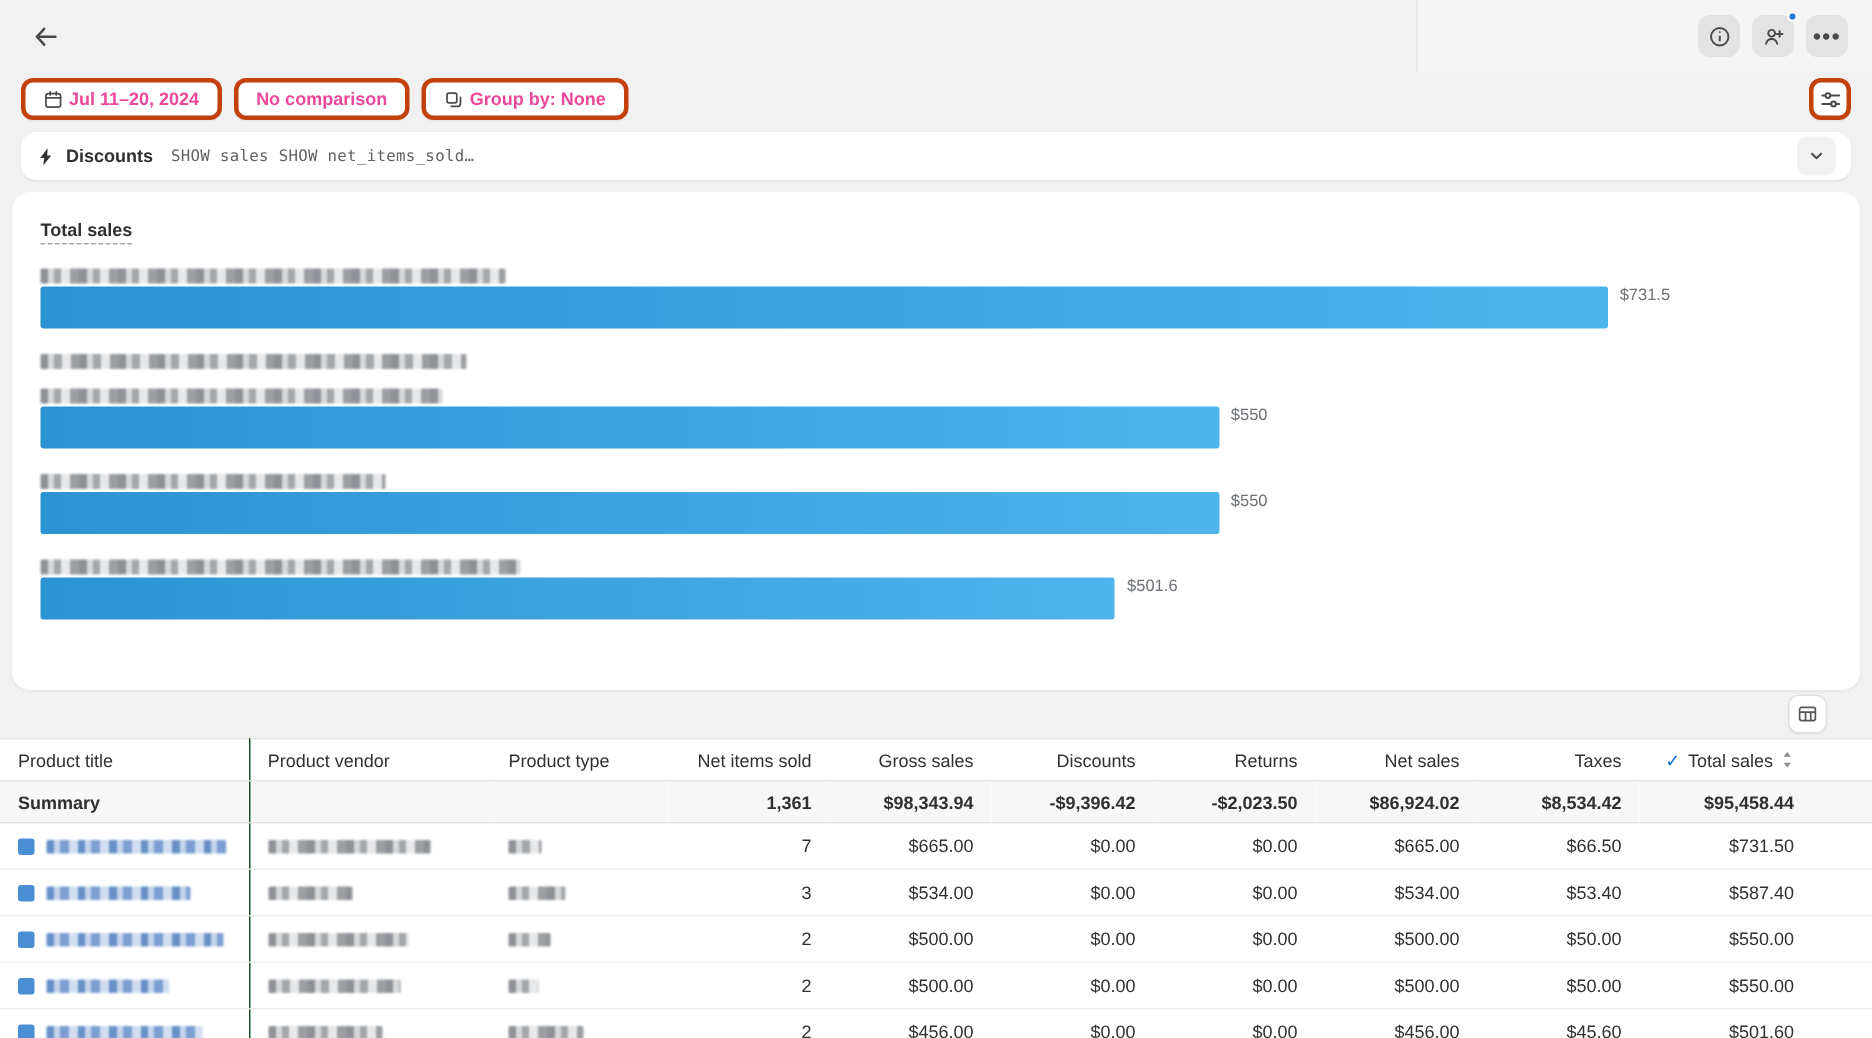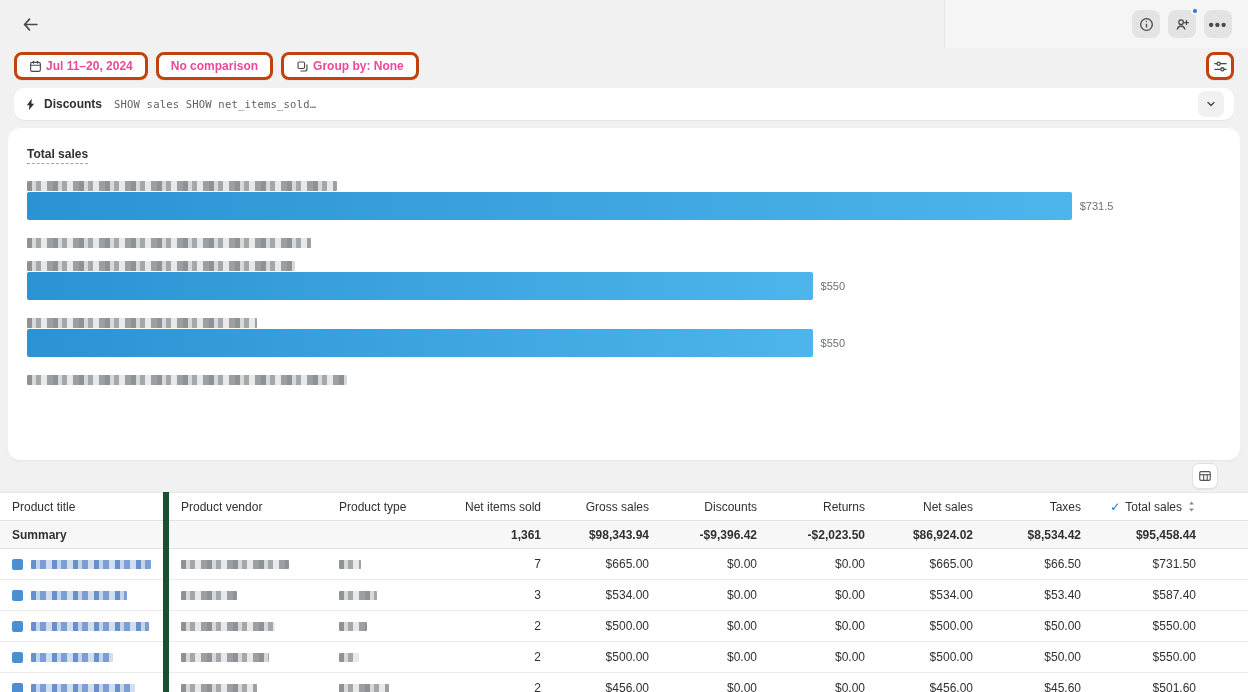--- a/index.html
+++ b/index.html
@@ -27,41 +27,41 @@
   .querybar{margin:4px 14px 0;height:32px;background:#fff;border-radius:10px;display:flex;align-items:center;padding:0 10px;box-shadow:0 1px 2px rgba(0,0,0,.06)}
   .ql-brand{font-size:12px;font-weight:700;color:#303030;margin-left:7px}
   .ql-query{font-family:"DejaVu Sans Mono","Liberation Mono",monospace;font-size:10.5px;color:#616161;margin-left:12px;letter-spacing:.2px}
   .chev-btn{width:26px;height:26px;border:none;border-radius:7px;background:#f1f1f1;display:flex;align-items:center;justify-content:center;cursor:pointer}
 
   
   .chart-card{margin:8px 8px 0;background:#fff;border-radius:12px;padding:16px 19px 0;height:332px;box-shadow:0 1px 2px rgba(0,0,0,.05)}
   .chart-title{display:inline-block;font-size:12px;font-weight:700;color:#303030;border-bottom:1px dashed #a5a5a5;padding-bottom:2px;margin-bottom:12px}
   .bar-group{margin-bottom:13px}
   .bar-label{height:10px;margin-bottom:6px}
-  .bar-row{display:flex;align-items:center}
+  .bar-row{display:flex;align-items:flex-start}
   .bar-fill{height:28px;border-radius:2px;background:linear-gradient(90deg,#2b93d2,#4db4ec)}
   .bar-value{font-size:11px;color:#6d7175;margin-left:8px;white-space:nowrap}
 
   
   .redact{display:inline-block;height:9px;vertical-align:middle;border-radius:1px;filter:blur(.6px);opacity:.9;
     background-image:repeating-linear-gradient(90deg,rgba(108,112,118,.85) 0 5px,rgba(172,176,181,.55) 5px 9px,rgba(128,133,138,.8) 9px 14px,rgba(201,204,207,.5) 14px 20px,rgba(118,122,127,.8) 20px 26px)}
   .redact.cat{height:10px}
   .redact.blue{background-image:repeating-linear-gradient(90deg,rgba(44,102,180,.8) 0 5px,rgba(122,160,210,.5) 5px 9px,rgba(62,112,190,.75) 9px 15px,rgba(152,182,222,.5) 15px 21px)}
 
   
   .table-toggle-row{height:32px;display:flex;align-items:center;justify-content:flex-end;padding-right:30px}
   .toggle-btn{width:26px;height:26px;background:#fff;border:1px solid #e0e0e0;border-radius:7px;display:flex;align-items:center;justify-content:center;cursor:pointer;box-shadow:0 1px 1px rgba(0,0,0,.05)}
 
   
   .report-table{width:1248px;border-collapse:collapse;table-layout:fixed;background:#fff;font-size:12px}
   .report-table th,.report-table td{padding:0 12px;white-space:nowrap;overflow:hidden}
   .report-table thead th{height:28px;font-weight:400;color:#303030;text-align:left;border-top:1px solid #e7e7e7;border-bottom:1px solid #e3e3e3;background:#fff;cursor:pointer}
   .report-table th.r,.report-table td.r{text-align:right}
   .report-table th:last-child,.report-table td:last-child{padding-right:52px}
-  .report-table th:first-child,.report-table td:first-child{border-right:6px solid #14532d}
+  .report-table th:first-child,.report-table td:first-child{border-right:1px solid #14532d}
   tr.summary td{background:#f7f7f7;font-weight:700;height:28px;border-bottom:1px solid #e3e3e3}
   tbody tr.product-row td{height:31px;border-bottom:1px solid #ececec}
   tbody tr.product-row{cursor:pointer}
   .thumb{display:inline-block;width:11px;height:11px;border-radius:2px;background:#4a8fd3;margin-right:8px;vertical-align:middle}
   .check{color:#0870d8;font-weight:700;margin-right:5px;font-size:12px}
   .sort-icon{margin-left:5px;vertical-align:-1px}
 </style>
 </head>
 <body>
 
@@ -167,20 +167,24 @@
   <div class="bar-group">
     <div class="bar-label"><span class="redact cat" style="width: 230px;"></span></div>
     <div class="bar-row">
       <div class="bar-fill" style="width: 65.79%;"></div>
       <span class="bar-value">$550</span>
     </div>
   </div>
 
   <div class="bar-group">
     <div class="bar-label"><span class="redact cat" style="width: 320px;"></span></div>
+    <div class="bar-row">
+      <div class="bar-fill" style="width: 60%;"></div>
+      <span class="bar-value">$501.6</span>
+    </div>
   </div>
 </div>
 </div>
 
 <div class="table-toggle-row">
   <button class="toggle-btn">
     <svg width="14" height="14" viewBox="0 0 16 16" fill="none" stroke="#555" stroke-width="1.3">
         <rect x="2" y="3" width="12" height="10" rx="1.5"></rect>
         <line x1="2" y1="6.5" x2="14" y2="6.5"></line>
         <line x1="6.5" y1="6.5" x2="6.5" y2="13"></line>

